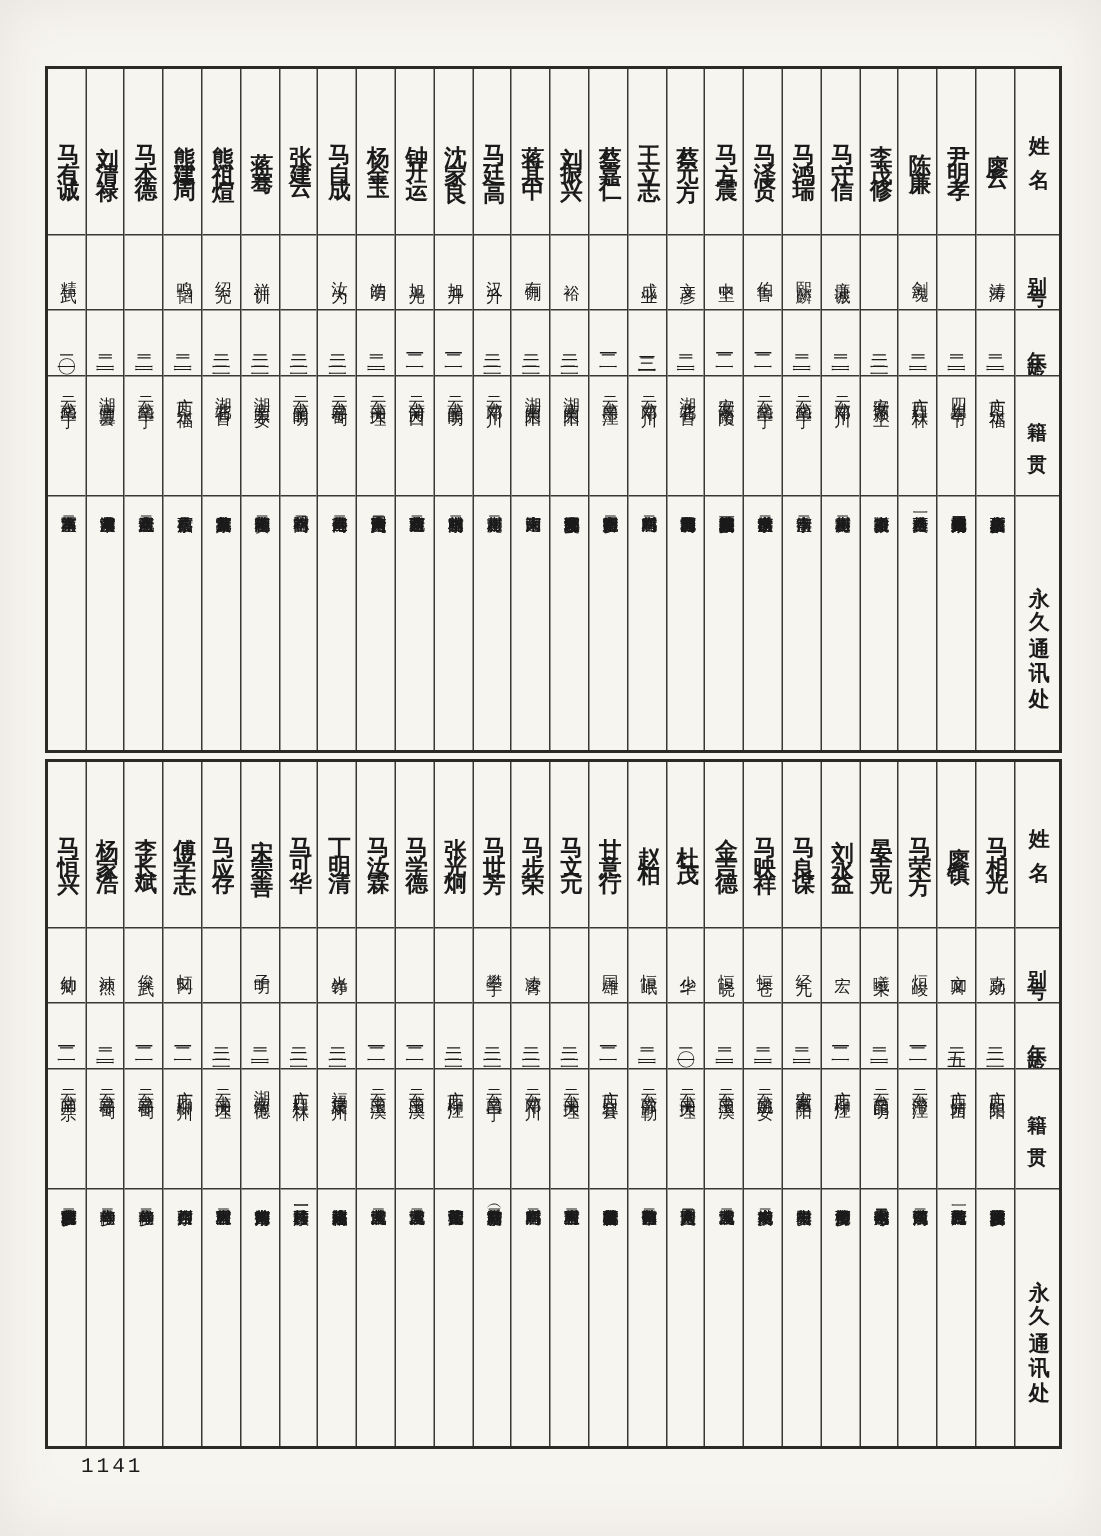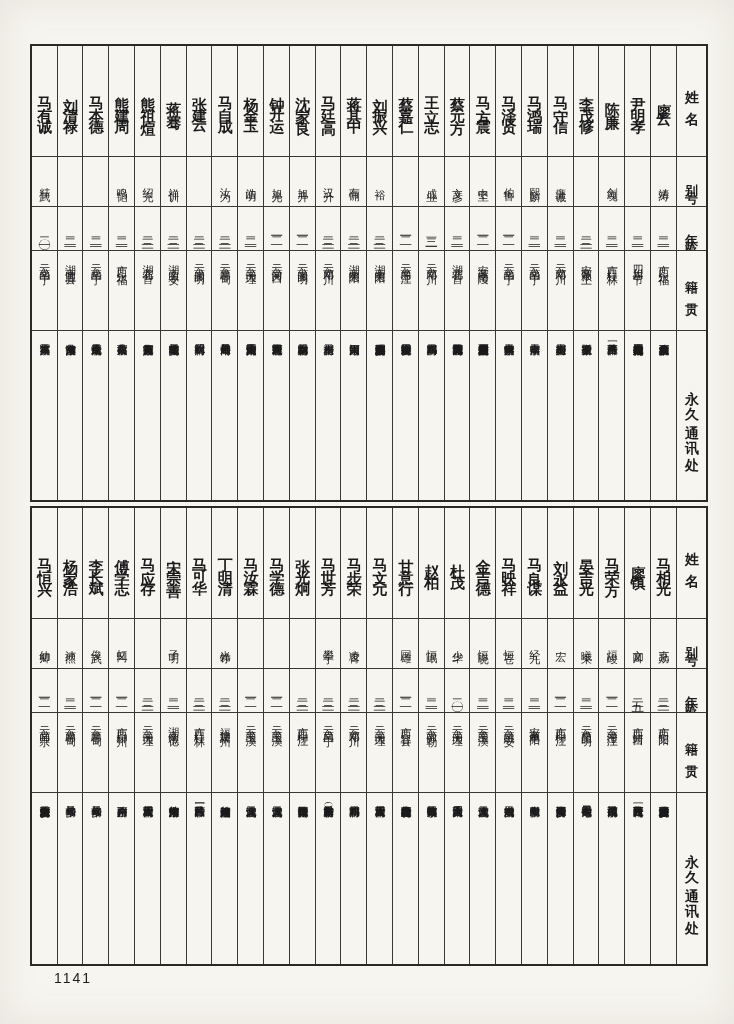--- a/index.html
+++ b/index.html
@@ -71,21 +71,21 @@
   .col.header .cell.name .vtext{font-size:14px;letter-spacing:22px;}
   .col.header .cell.alias .vtext{font-size:13px;letter-spacing:8px;}
   .col.header .cell.age .vtext{font-size:13px;letter-spacing:5px;}
   .col.header .cell.origin .vtext{font-size:13px;letter-spacing:22px;}
   .col.header .cell.address .vtext{font-size:14px;letter-spacing:17px;padding-top:6px;}
   .page-number{
     position:absolute;
     left:54px;top:970px;
     font-size:14px;
     letter-spacing:2px;
-    font-family:Liberation Sans, sans-serif;
+    font-family:Liberation Mono, monospace;
   }
 </style>
 </head>
 <body>
 
 <div class="page">
   <div class="roster top">
       <div class="col header">
         <div class="cell name">
           <span class="vtext">姓名</span>

